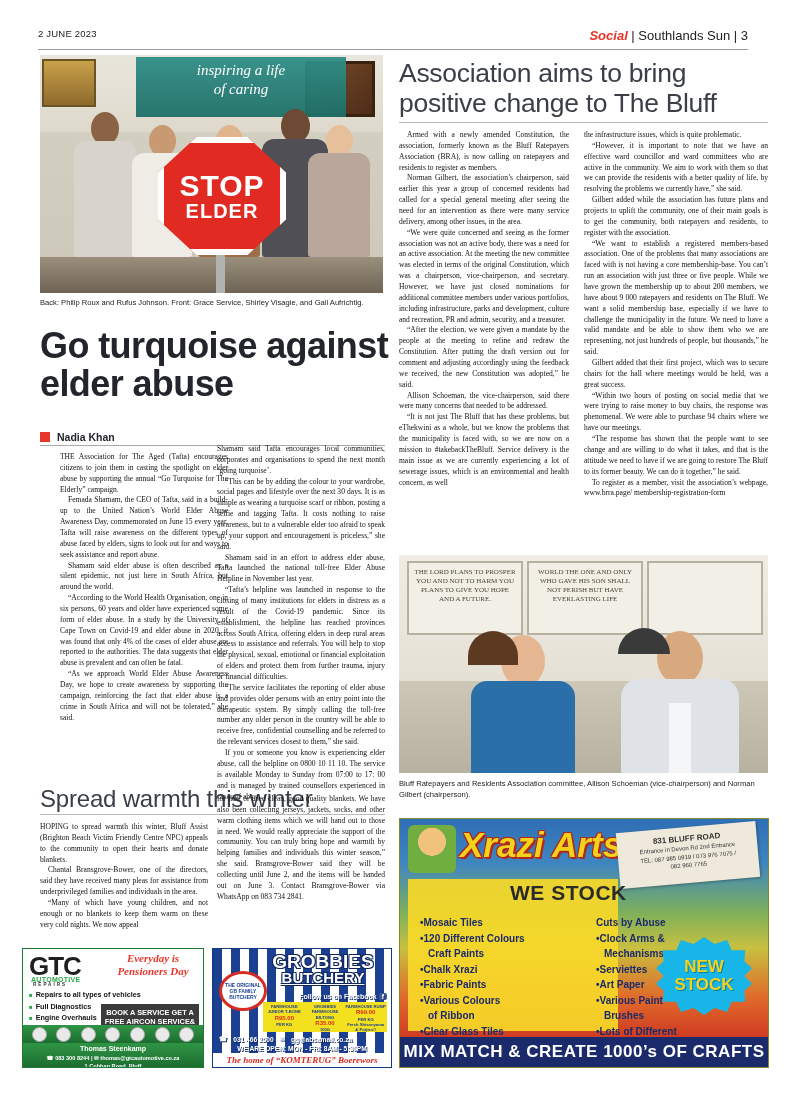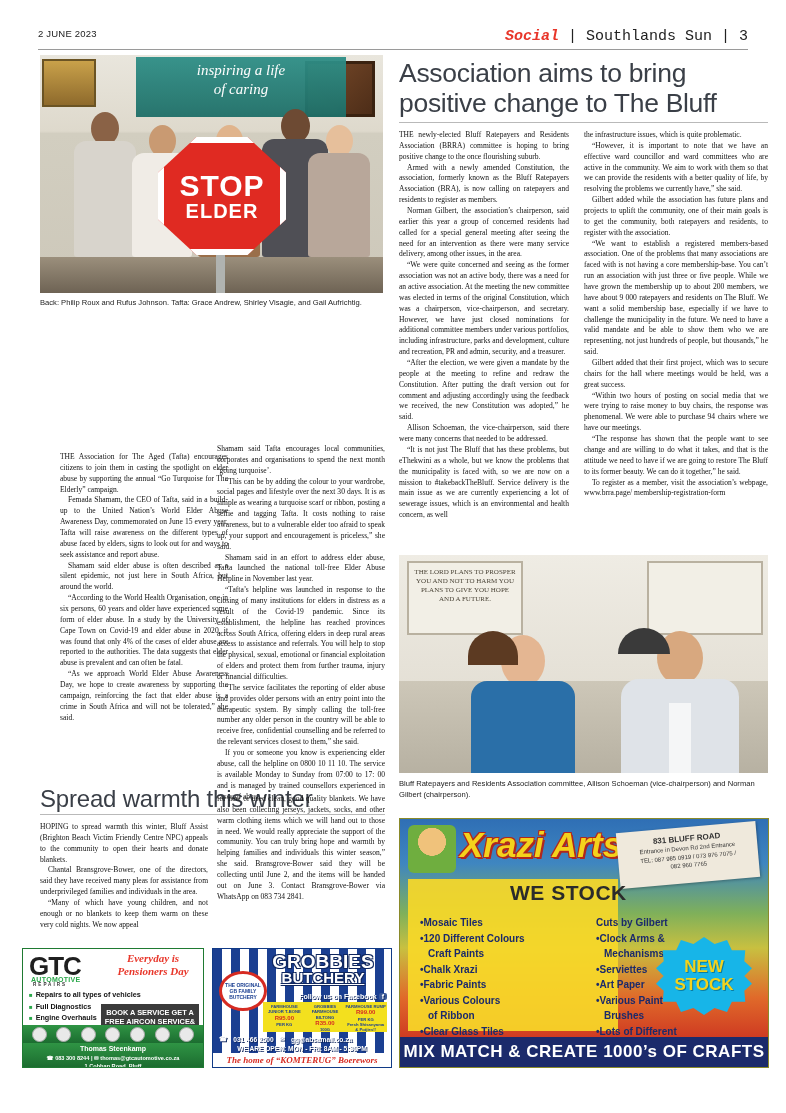--- a/index.html
+++ b/index.html
@@ -13,21 +13,21 @@
   .page { position: relative; width: 786px; height: 1113px; padding: 0; }
 
   
   .masthead {
     position: absolute; left: 38px; top: 28px; width: 710px; height: 22px;
     border-bottom: 1px solid #9a9a9a;
     display: flex; align-items: flex-start; justify-content: space-between;
     font-family: "Liberation Sans", sans-serif;
   }
   .masthead .date { font-size: 9.5px; letter-spacing: .2px; color: #222; }
-  .masthead .right { font-size: 15px; color: #222; font-family: Liberation Mono, monospace; }
+  .masthead .right { font-size: 13px; color: #222; }
   .masthead .social { color: #e8362a; font-style: italic; font-weight: bold; }
 
   
   .photo-elder {
     position: absolute; left: 40px; top: 55px; width: 343px; height: 238px;
     overflow: hidden; background: #cfd6cf;
   }
   .photo-elder .wall {
     position:absolute; inset:0;
     background:
@@ -335,23 +335,28 @@
       <div class="body" style="width:62px;height:104px;background:#b8a79a;margin-top:-4px;"></div>
     </div>
 
     <div class="stoppole"></div>
     <div class="stopsign">
       <div class="s1">STOP</div>
       <div class="s2">ELDER</div>
     </div>
   </div>
 
-  <div class="photo-caption">Back: Philip Roux and Rufus Johnson. Tafta: Grace Andrew, Shirley Visagie, and Gail Aufrichtig.</div>
-
-
+  <div class="photo-caption">Back: Philip Roux and Rufus Johnson. Front: Grace Service, Shirley Visagie, and Gail Aufrichtig.</div>
+
+  <h1 class="headline-elder">Go turquoise against elder abuse</h1>
+
+  <div class="byline">
+    <span class="sq"></span>
+    <span class="nm">Nadia Khan</span>
+  </div>
 
   <div class="col" id="elder-col1">
     <p class="first">THE Association for The Aged (Tafta) encourages citizens to join them in casting the spotlight on elder abuse by supporting the annual “Go Turquoise for The Elderly” campaign.</p>
     <p>Femada Shamam, the CEO of Tafta, said in a build-up to the United Nation’s World Elder Abuse Awareness Day, commemorated on June 15 every year, Tafta will raise awareness on the different types of abuse faced by elders, signs to look out for and ways to seek assistance and report abuse.</p>
     <p>Shamam said elder abuse is often described as a silent epidemic, not just here in South Africa, but around the world.</p>
     <p>“According to the World Health Organisation, one in six persons, 60 years and older have experienced some form of elder abuse. In a study by the University of Cape Town on Covid-19 and elder abuse in 2020, it was found that only 4% of the cases of elder abuse are reported to the authorities. The data suggests that elder abuse is prevalent and can often be fatal.</p>
     <p>“As we approach World Elder Abuse Awareness Day, we hope to create awareness by supporting the campaign, reinforcing the fact that elder abuse is a crime in South Africa and will not be tolerated,” she said.</p>
   </div>
   <div class="col" id="elder-col2">
     <p class="first">Shamam said Tafta encourages local communities, corporates and organisations to spend the next month ‘going turquoise’.</p>
@@ -359,21 +364,20 @@
     <p>Shamam said in an effort to address elder abuse, Tafta launched the national toll-free Elder Abuse Helpline in November last year.</p>
     <p>“Tafta’s helpline was launched in response to the closing of many institutions for elders in distress as a result of the Covid-19 pandemic. Since its establishment, the helpline has reached provinces across South Africa, offering elders in deep rural areas access to assistance and referrals. You will help to stop the physical, sexual, emotional or financial exploitation of elders and protect them from further trauma, injury or financial difficulties.</p>
     <p>“The service facilitates the reporting of elder abuse and provides older persons with an entry point into the therapeutic system. By simply calling the toll-free number any older person in the country will be able to receive free, confidential counselling and be referred to the relevant services closest to them,” she said.</p>
     <p>If you or someone you know is experiencing elder abuse, call the helpline on 0800 10 11 10. The service is available Monday to Sunday from 07:00 to 17: 00 and is managed by trained counsellors experienced in cases of abuse.</p>
   </div>
 
   <h1 class="headline-assoc">Association aims to bring positive change to The Bluff</h1>
   <div class="assoc-rule"></div>
 
   <div class="col" id="assoc-col1">
-    <p class="first">THE newly-elected Bluff Ratepayers and Residents Association (BRRA) committee is hoping to bring positive change to the once flourishing suburb.</p>
     <p>Armed with a newly amended Constitution, the association, formerly known as the Bluff Ratepayers Association (BRA), is now calling on ratepayers and residents to register as members.</p>
     <p>Norman Gilbert, the association’s chairperson, said earlier this year a group of concerned residents had called for a special general meeting after seeing the need for an intervention as there were many service delivery, among other issues, in the area.</p>
     <p>“We were quite concerned and seeing as the former association was not an active body, there was a need for an active association. At the meeting the new committee was elected in terms of the original Constitution, which was a chairperson, vice-chairperson, and secretary. However, we have just closed nominations for additional committee members under various portfolios, including infrastructure, parks and development, culture and recreation, PR and admin, security, and a treasurer.</p>
     <p>“After the election, we were given a mandate by the people at the meeting to refine and redraw the Constitution. After putting the draft version out for comment and adjusting accordingly using the feedback we received, the new Constitution was adopted,” he said.</p>
     <p>Allison Schoeman, the vice-chairperson, said there were many concerns that needed to be addressed.</p>
     <p>“It is not just The Bluff that has these problems, but eThekwini as a whole, but we know the problems that the municipality is faced with, so we are now on a mission to #takebackTheBluff. Service delivery is the main issue as we are currently experiencing a lot of sewerage issues, which is an environmental and health concern, as well</p>
   </div>
   <div class="col" id="assoc-col2">
     <p class="first">the infrastructure issues, which is quite problematic.</p>
     <p>“However, it is important to note that we have an effective ward councillor and ward committees who are active in the community. We aim to work with them so that we can provide the residents with a better quality of life, by resolving the problems we currently have,” she said.</p>
@@ -381,20 +385,21 @@
     <p>“We want to establish a registered members-based association. One of the problems that many associations are faced with is not having a core membership-base. You can’t run an association with just three or five people. While we have grown the membership up to about 200 members, we have about 9 000 ratepayers and residents on The Bluff. We want a solid membership base, especially if we have to challenge the municipality in the future. We need to have a valid mandate and be able to show them who we are representing, not just hundreds of people, but thousands,” he said.</p>
     <p>Gilbert added that their first project, which was to secure chairs for the hall where meetings would be held, was a great success.</p>
     <p>“Within two hours of posting on social media that we were trying to raise money to buy chairs, the response was phenomenal. We were able to purchase 94 chairs where we have our meetings.</p>
     <p>“The response has shown that the people want to see change and are willing to do what it takes, and that is the attitude we need to have if we are going to restore The Bluff to its former beauty. We can do it together,” he said.</p>
     <p>To register as a member, visit the association’s webpage, www.brra.page/ membership-registration-form</p>
   </div>
 
   <div class="photo-comm">
     <div class="bg"></div>
     <div class="plaque p1">THE LORD PLANS TO PROSPER YOU AND NOT TO HARM YOU PLANS TO GIVE YOU HOPE AND A FUTURE.</div>
+    <div class="plaque p2">WORLD THE ONE AND ONLY WHO GAVE HIS SON SHALL NOT PERISH BUT HAVE EVERLASTING LIFE</div>
     <div class="plaque p3"></div>
     <div class="base"></div>
     <div class="person-f">
       <div style="position:relative;width:104px;">
         <div class="pf-head">
             <span class="pf-hair"></span>
           </div>
         <div class="pf-body"></div>
       </div>
     </div>
@@ -519,21 +524,21 @@
         <li class="bullet">Chalk Xrazi</li>
         <li class="bullet">Fabric Paints</li>
         <li class="bullet">Various Colours</li>
         <li style="padding-left:8px;">of Ribbon</li>
         <li class="bullet">Clear Glass Tiles</li>
         <li class="bullet">Craft Glue</li>
         <li class="bullet">Liquid Glass</li>
 
       </ul>
       <ul class="c2" style="width:150px;">
-        <li>Cuts by Gilbert</li>
+        <li>Cuts by Abuse</li>
         <li class="bullet">Clock Arms &amp;</li>
         <li style="padding-left:8px;">Mechanisms</li>
         <li class="bullet">Serviettes</li>
         <li class="bullet">Art Paper</li>
         <li class="bullet">Various Paint</li>
         <li style="padding-left:8px;">Brushes</li>
         <li class="bullet">Lots of Different</li>
         <li style="padding-left:8px;">Inserts</li>
         <li class="bullet">Scrap</li>
 

